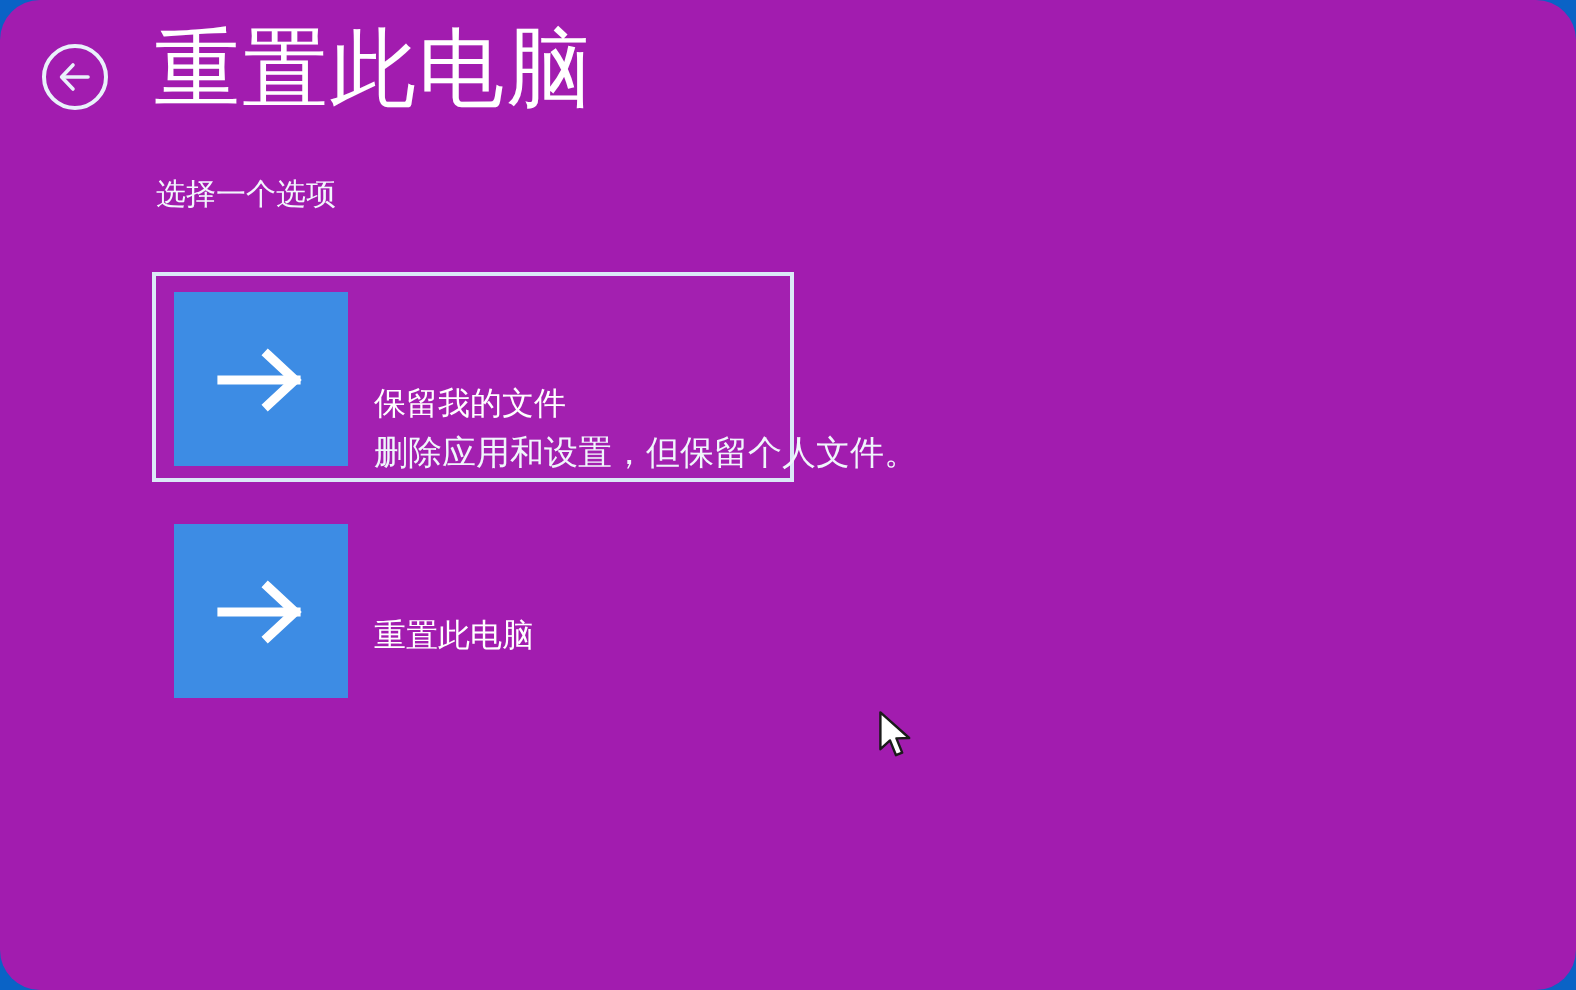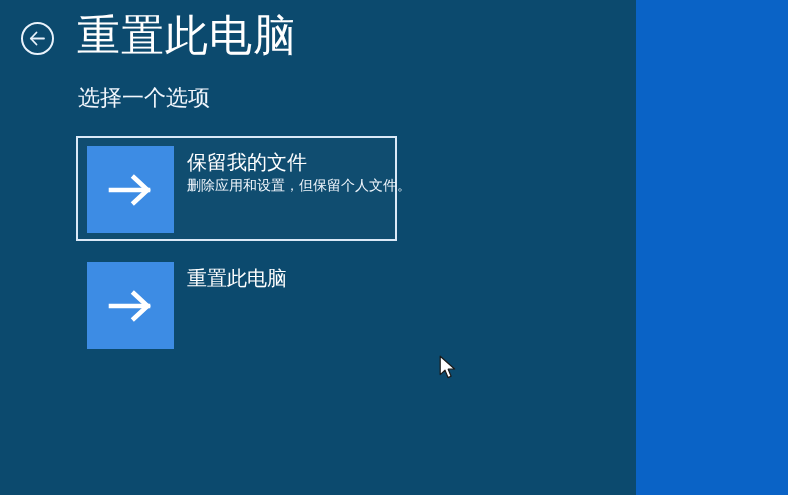--- a/index.html
+++ b/index.html
@@ -11,23 +11,24 @@
     height: 495px;
     overflow: hidden;
     background: #0a63c6;
     font-family: "Liberation Sans", "DejaVu Sans", sans-serif;
     color: #ffffff;
     -webkit-font-smoothing: antialiased;
   }
 
   #screen {
     position: relative;
-    width: 636px;
+    width: 788px;
     height: 495px;
-    background: #0c4a6e;
+    background: #a21caf;
+    border-radius: 20px;
   }
 
   
   .back-button {
     position: absolute;
     left: 21px;
     top: 22px;
     width: 33px;
     height: 33px;
     border-radius: 50%;
@@ -49,21 +50,21 @@
     font-weight: 300;
     letter-spacing: 1px;
     color: #ffffff;
     white-space: nowrap;
   }
 
   .page-subtitle {
     position: absolute;
     left: 78px;
     top: 86px;
-    font-size: 22px;
+    font-size: 15px;
     line-height: 24px;
     font-weight: 400;
     color: #f2f7fd;
     white-space: nowrap;
   }
 
   
   .options {
     position: absolute;
     left: 76px;
@@ -98,30 +99,31 @@
   }
   .option-tile svg { display: block; }
 
   .option-text {
     padding-left: 13px;
     padding-top: 3px;
     min-width: 0;
   }
 
   .option-heading {
-    font-size: 20px;
+    font-size: 16px;
     line-height: 26px;
     font-weight: 400;
     color: #ffffff;
     white-space: nowrap;
+    margin-top: 41px;
   }
 
   .option-desc {
     margin-top: 2px;
-    font-size: 14px;
+    font-size: 17px;
     line-height: 17px;
     font-weight: 400;
     color: #f0f6fc;
     white-space: nowrap;
   }
 
   
   .cursor {
     position: absolute;
     left: 439px;

